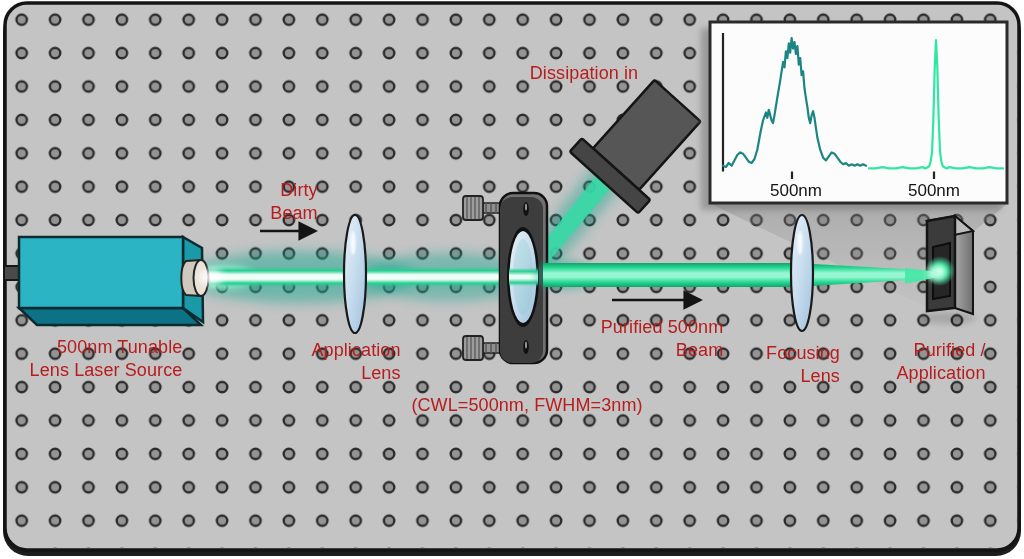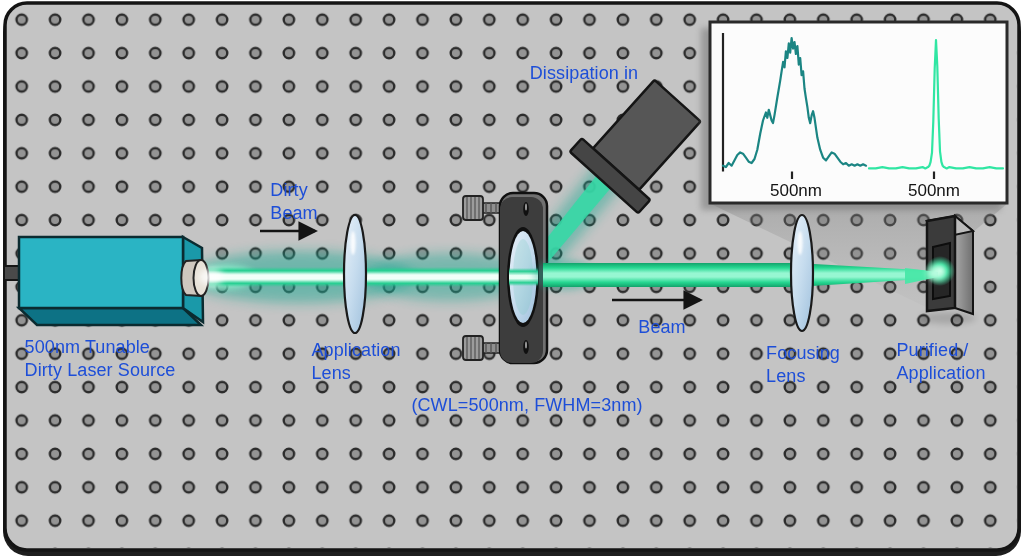--- a/index.html
+++ b/index.html
@@ -1,20 +1,20 @@
 <!DOCTYPE html>
 <html><head>
 <meta charset="utf-8">
 <style>
   html,body{margin:0;padding:0;background:#ffffff;}
   .stage{position:relative;width:1024px;height:559px;overflow:hidden;
          font-family:"Liberation Sans",sans-serif;}
   .stage svg.diagram{position:absolute;left:0;top:0;}
-  .lbl{position:absolute;transform:translateX(-50%);text-align:left;
-       font:400 18px/23px "Liberation Sans",sans-serif;color:#1d4ed8;
+  .lbl{position:absolute;transform:translateX(-50%);text-align:right;
+       font:400 18px/23px "Liberation Sans",sans-serif;color:#b91c1c;
        white-space:nowrap;letter-spacing:.1px;}
 </style>
 </head>
 <body>
 
 <div class="stage">
 
 <svg class="diagram" width="1024" height="559" viewBox="0 0 1024 559">
   <defs>
     <pattern id="dotgrid" x="5" y="3" width="33.4" height="33.4" patternUnits="userSpaceOnUse">
@@ -168,39 +168,40 @@
     <line x1="723" y1="33" x2="723" y2="171.5" stroke="#222222" stroke-width="2.2"></line>
     <line x1="792" y1="171.5" x2="792" y2="179" stroke="#222222" stroke-width="2.2"></line>
     <line x1="934" y1="171.5" x2="934" y2="179" stroke="#222222" stroke-width="2.2"></line>
     <path id="dirty-spectrum" fill="none" stroke-width="2.2" stroke-linejoin="round" stroke-linecap="round" d="M723.0,165.7 L725.9,167.0 L728.7,163.0 L731.6,165.7 L734.4,160.4 L737.3,155.0 L740.2,152.4 L743.0,153.7 L745.9,157.7 L748.7,161.7 L751.6,163.0 L754.5,159.0 L757.3,149.7 L760.2,133.8 L763.0,120.5 L765.9,112.5 L767.3,117.8 L768.8,109.8 L770.2,115.1 L771.6,120.5 L773.0,123.1 L774.5,115.1 L777.3,97.8 L780.2,80.6 L781.6,71.3 L783.1,61.9 L784.5,67.3 L785.9,51.3 L787.4,58.0 L788.8,43.3 L790.2,52.6 L791.6,38.0 L793.1,48.6 L794.5,42.0 L795.9,54.0 L797.4,46.0 L798.8,64.6 L800.2,58.0 L801.6,75.2 L803.1,71.3 L804.5,88.5 L805.9,97.8 L807.4,107.2 L808.8,117.8 L810.2,123.1 L811.7,115.1 L813.1,111.2 L814.5,117.8 L816.0,128.4 L817.4,137.8 L820.2,149.7 L823.1,157.7 L826.0,160.4 L828.8,156.4 L831.7,152.4 L834.5,153.7 L837.4,157.7 L840.3,161.7 L843.1,164.3 L846.0,163.0 L848.8,165.7 L851.7,164.3 L854.6,165.7 L857.4,164.3 L860.3,165.7 L863.1,164.3 L866.0,165.7" stroke="#1b8583"></path>
     <path id="purified-spectrum" fill="none" stroke-width="2.2" stroke-linejoin="round" stroke-linecap="round" d="M869.0,168.4 L875.7,168.4 L882.4,167.1 L889.1,168.4 L895.8,168.4 L902.5,167.1 L909.2,168.4 L915.9,168.4 L922.6,167.1 L925.3,168.4 L928.0,167.1 L929.3,165.8 L930.6,161.8 L932.0,152.7 L933.3,121.2 L934.7,68.8 L936.0,40.0 L937.3,66.2 L938.7,118.6 L940.0,151.3 L941.4,161.8 L942.7,165.8 L944.0,167.1 L946.7,168.4 L949.4,167.1 L956.1,168.4 L962.8,168.4 L969.5,167.1 L976.2,168.4 L982.9,168.4 L989.6,167.1 L996.3,168.4 L1003.0,168.4" stroke="#30e6a3"></path>
     <text x="796" y="196" text-anchor="middle" font-family="Liberation Sans, sans-serif" font-size="17" fill="#141414">500nm</text>
     <text x="934" y="196" text-anchor="middle" font-family="Liberation Sans, sans-serif" font-size="17" fill="#141414">500nm</text>
   </g>
 </svg>
 
-<div class="lbl" style="left:100px;top:336px">
+<div class="lbl" style="left:106px;top:336px">
   <div>500nm Tunable</div>
-  <div>Dirty Laser Source</div>
+  <div>Lens Laser Source</div>
 </div>
 <div class="lbl" style="left:294px;top:179px">
   <div>Dirty</div>
   <div>Beam</div>
 </div>
 <div class="lbl" style="left:356px;top:339px">
   <div>Application</div>
   <div>Lens</div>
 </div>
 <div class="lbl" style="left:584px;top:62px">
   <div>Dissipation in</div>
 </div>
 <div class="lbl" style="left:527px;top:394px">
   <div>(CWL=500nm, FWHM=3nm)</div>
 </div>
 <div class="lbl" style="left:662px;top:316px">
+  <div>Purified 500nm</div>
   <div>Beam</div>
 </div>
 <div class="lbl" style="left:803px;top:342px">
   <div>Focusing</div>
   <div>Lens</div>
 </div>
 <div class="lbl" style="left:941px;top:339px">
   <div>Purified /</div>
   <div>Application</div>
 </div>

